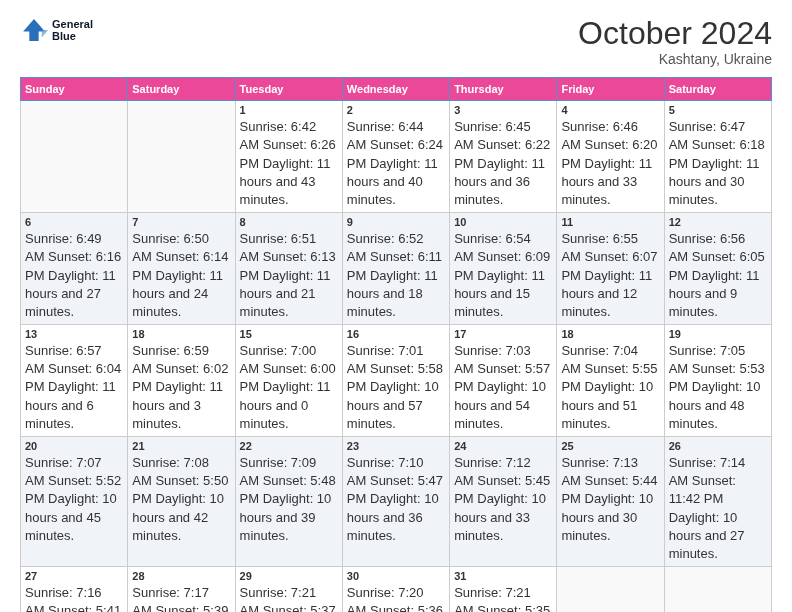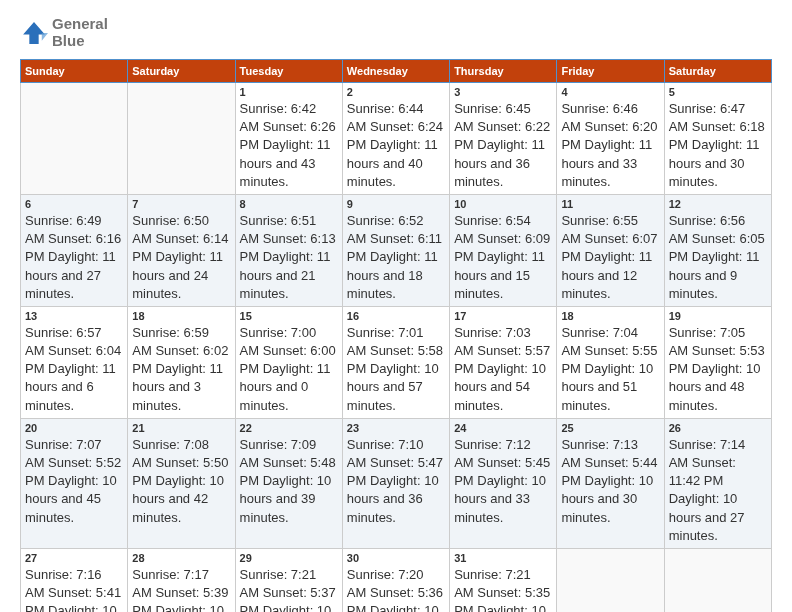--- a/index.html
+++ b/index.html
@@ -24,23 +24,23 @@
       margin-bottom: 10px;
     }
     .logo {
       display: flex;
       align-items: center;
       gap: 4px;
     }
     .logo-text {
       display: flex;
       flex-direction: column;
-      font-size: 15px;
+      font-size: 11px;
       font-weight: bold;
-      color: #737373;
+      color: #0f172a;
       line-height: 1.1;
     }
     .logo-icon {
       width: 28px;
       height: 28px;
     }
     .title-block {
       text-align: right;
     }
     .month-title {
@@ -86,37 +86,41 @@
       display: block;
       margin-bottom: 2px;
     }
     .day-info {
       font-size: 13px;
       line-height: 1.4;
       color: #333;
     }
     tr:nth-child(odd) td { background-color: #fff; }
     tr:nth-child(even) td { background-color: #f0f4f8; }
-    .calendar thead tr th { background: #c2410c; }
+    .calendar thead tr th { background: #ec4899; }
   </style>
 </head>
 <body>
 
 <div class="page">
   <div class="header">
     <div class="logo">
       <svg class="logo-icon" viewBox="0 0 36 36">
         <rect x="0" y="0" width="36" height="36" fill="white"></rect>
         <polygon points="18,4 32,20 24,20 24,32 12,32 12,20 4,20" fill="#2a6fba"></polygon>
         <polygon points="26,8 36,18 28,18 28,28 36,18" fill="#5b9bd5" opacity="0.7"></polygon>
       </svg>
       <div class="logo-text">
         <span>General</span>
         <span>Blue</span>
       </div>
+    </div>
+    <div class="title-block">
+      <div class="month-title">October 2024</div>
+      <div class="location">Kashtany, Ukraine</div>
     </div>
   </div>
 
   <table class="calendar">
     <thead>
       <tr>
         <th>Sunday</th>
         <th>Saturday</th>
         <th>Tuesday</th>
         <th>Wednesday</th>

